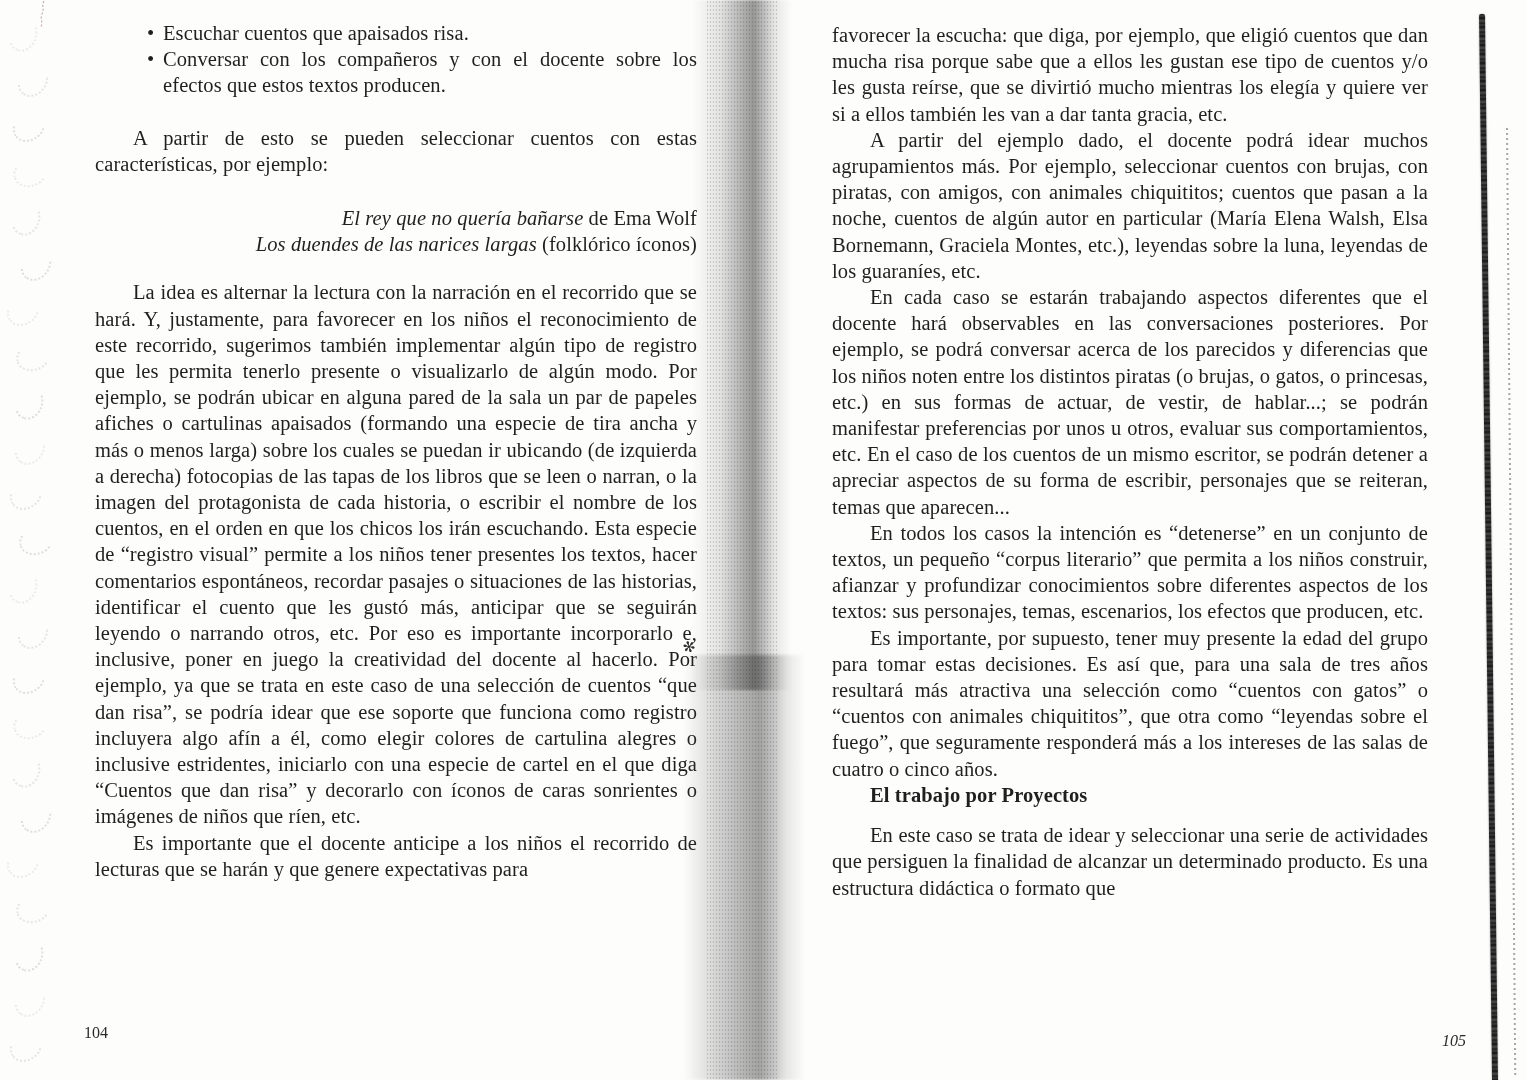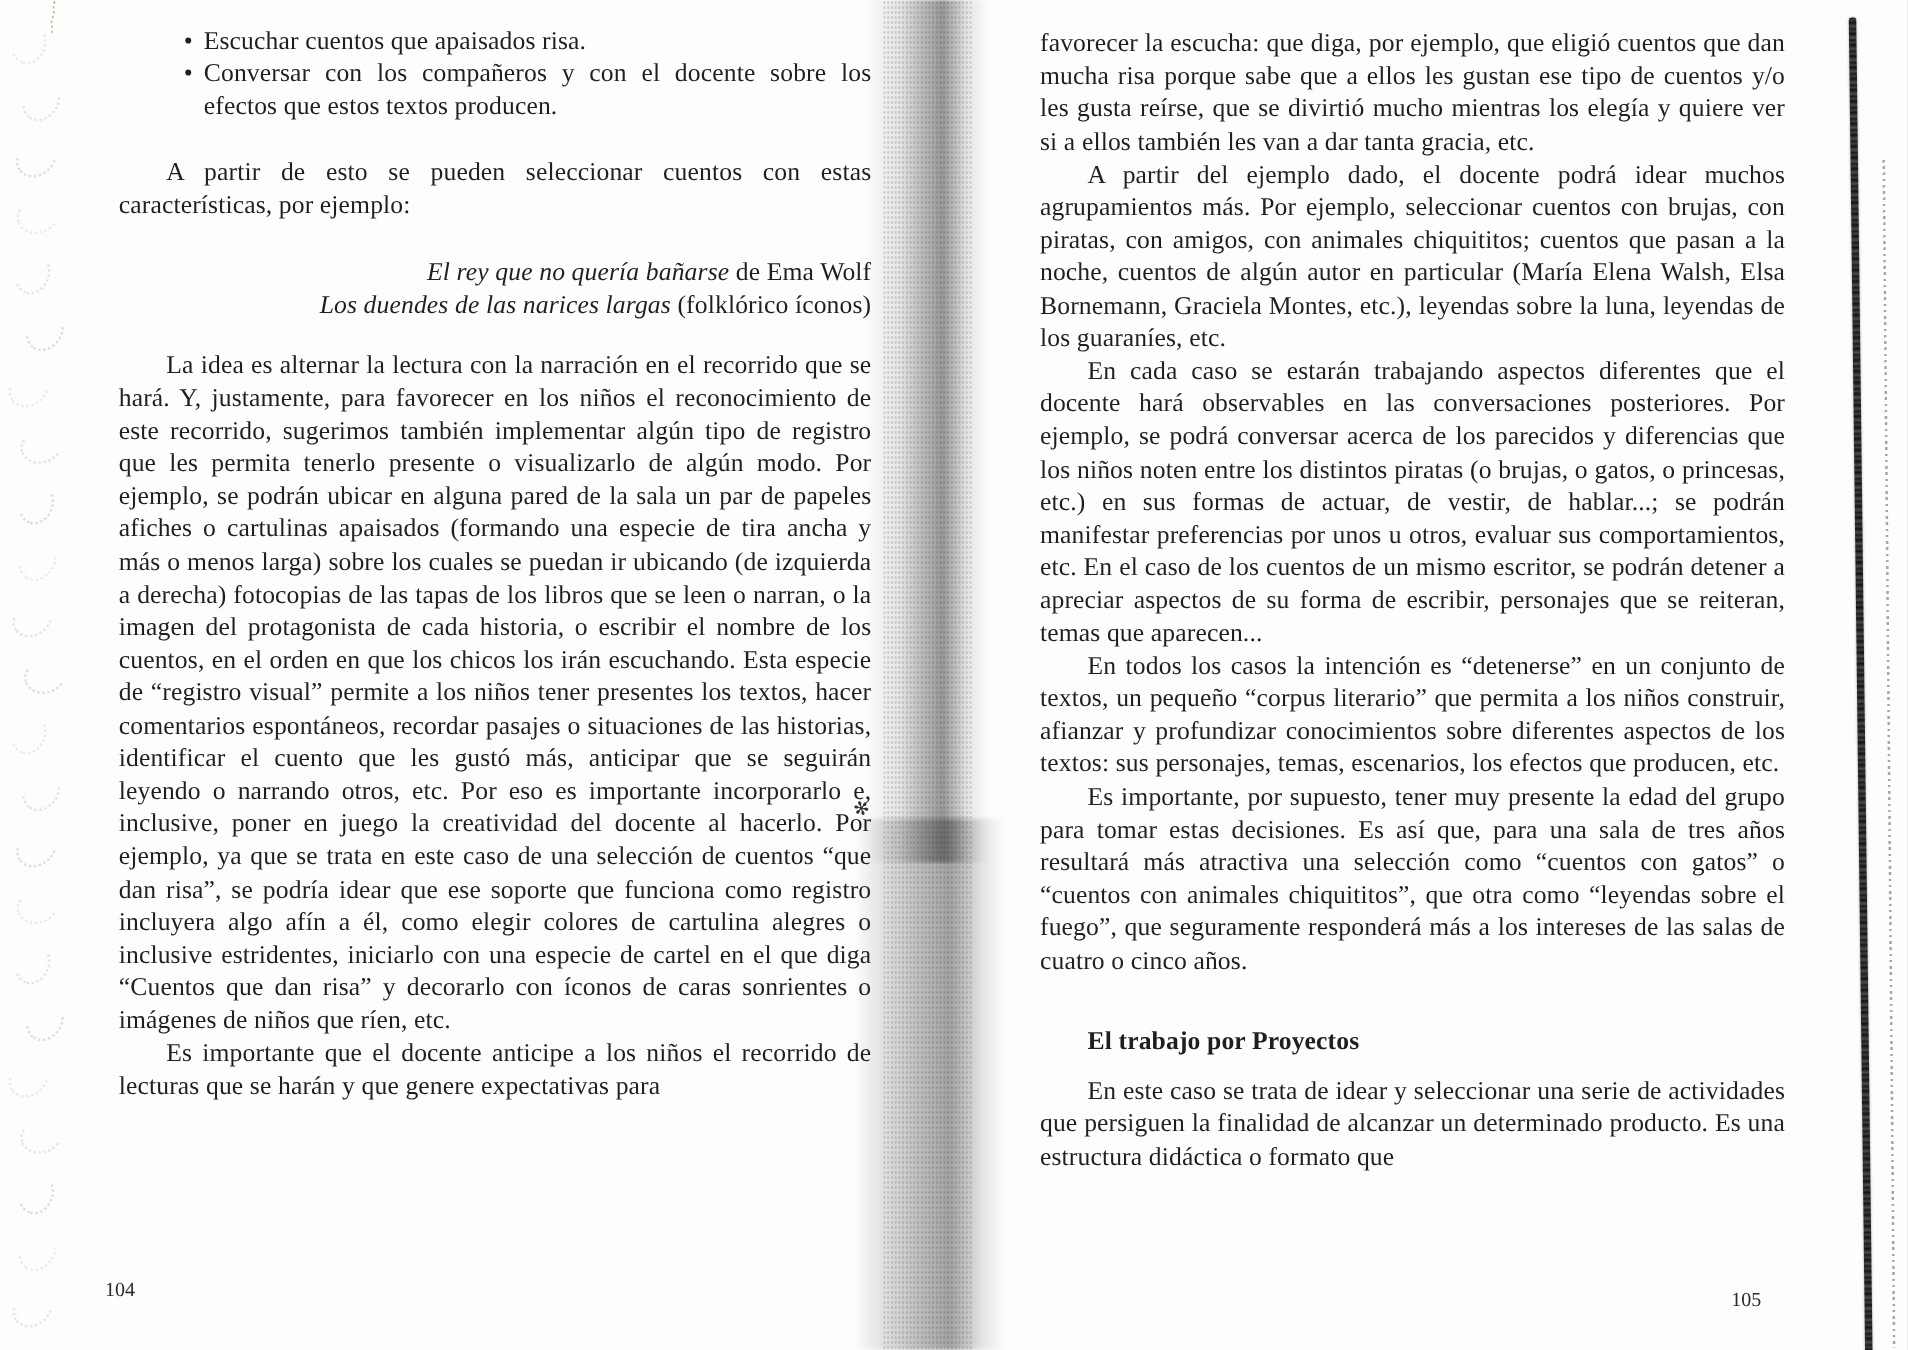--- a/index.html
+++ b/index.html
@@ -22,26 +22,26 @@
   .bullet-glyph { position:absolute; left:2px; top:0; }
 
   .para-indent { text-indent:38px; }
 
   .book-list { margin-left:88px; margin-top:28px; text-align:right; }
   .book-title { font-style:italic; }
 
   .lp-intro { margin-top:26px; }
   .lp-body  { margin-top:22px; }
 
-  .rp-heading { font-weight:bold; margin-left:38px; margin-top:38px; text-align:left; }
+  .rp-heading { font-weight:bold; margin-left:38px; text-align:left; }
   .rp-closing { margin-top:14px; }
 
   .page-number { position:absolute; font-size:16px; color:#2a2a2a; }
   .page-number-left  { left:84px;  top:1024px; }
-  .page-number-right { left:1385px; top:1032px; }
+  .page-number-right { left:1442px; top:1032px;font-style:italic; }
 
   
   .gutter-top {
     position:absolute; left:692px; top:0; width:100px; height:690px;
     background:linear-gradient(90deg,
       rgba(80,80,80,0) 0%, rgba(95,95,95,0.16) 28%,
       rgba(55,55,55,0.40) 52%, rgba(40,40,40,0.48) 62%,
       rgba(90,90,90,0.14) 82%, rgba(0,0,0,0) 100%);
     filter:blur(1.2px);
   }

